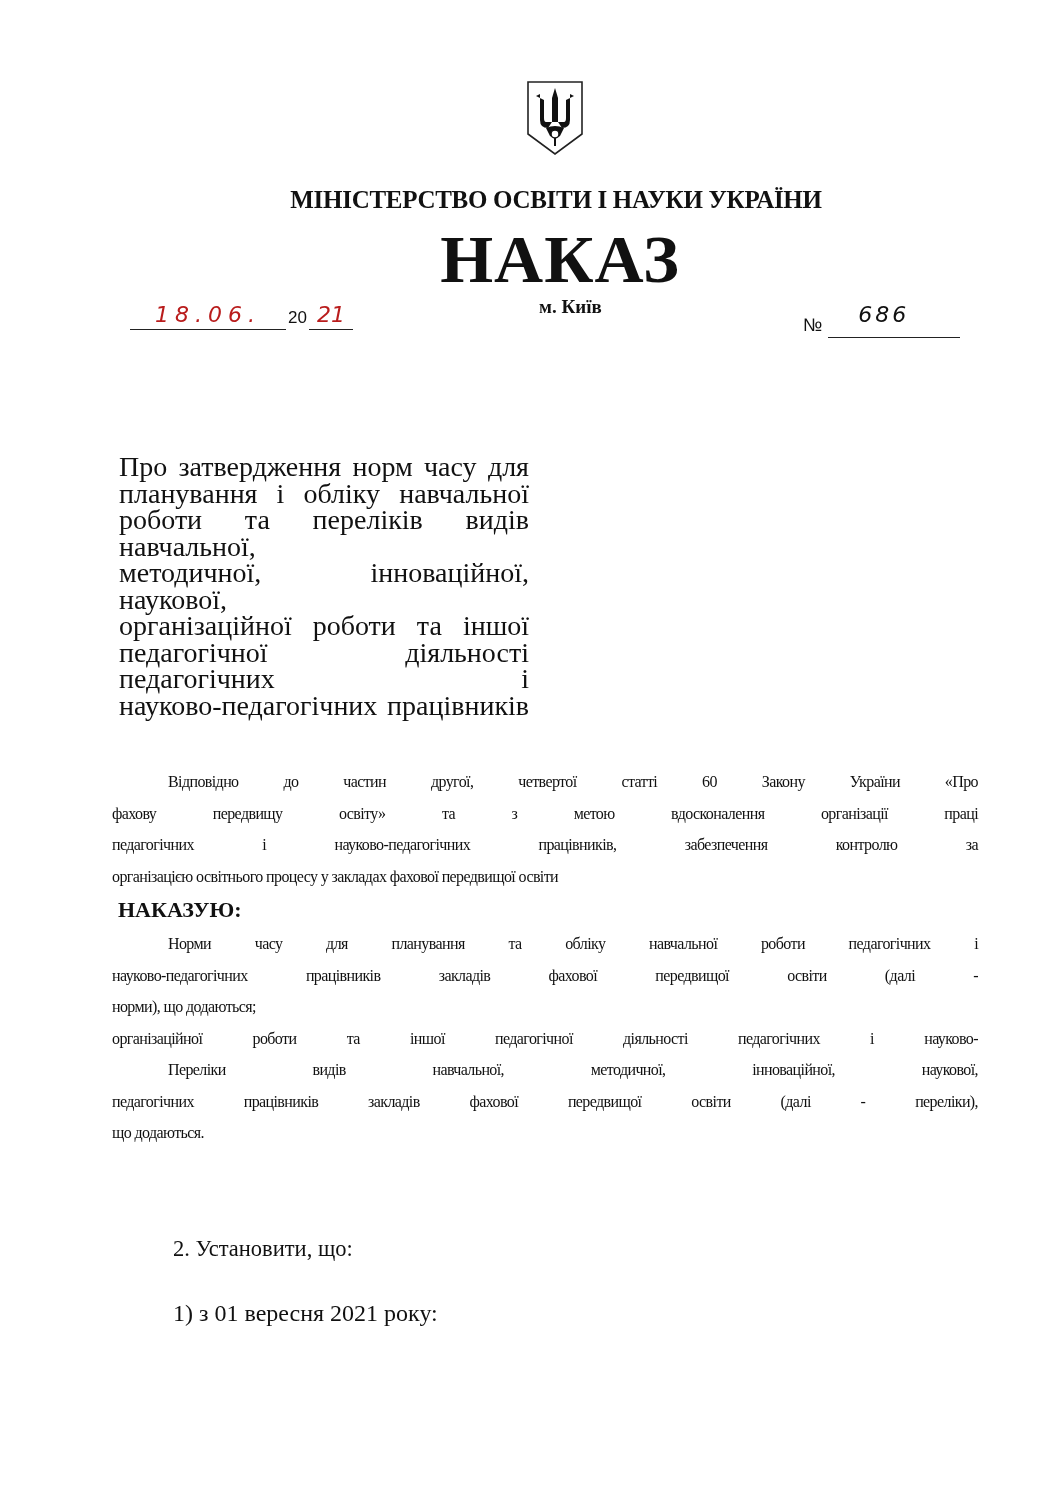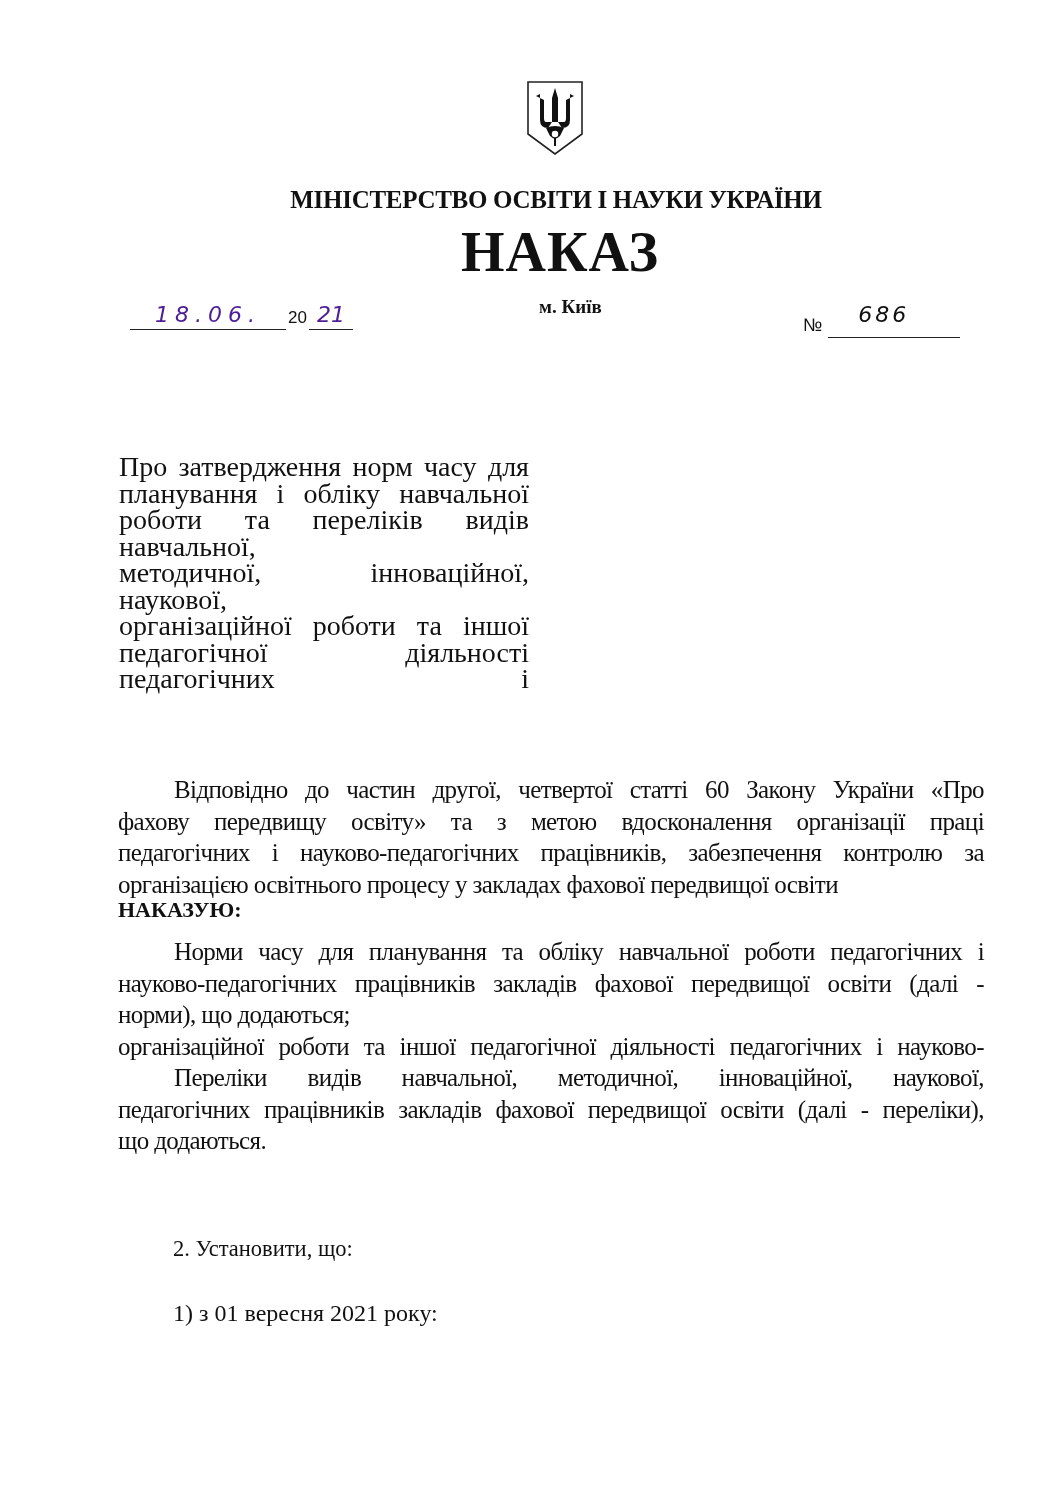--- a/index.html
+++ b/index.html
@@ -7,49 +7,48 @@
       width: 1062px; height: 1498px; position: relative; overflow: hidden;
       font-family: "Liberation Serif", "DejaVu Serif", serif; color: #111;
     }
     .emblem { position: absolute; left: 524px; top: 78px; width: 62px; height: 80px; }
     .ministry {
       position: absolute; left: 0; right: 0; top: 186px; text-align: center;
       font-size: 25px; font-weight: bold; letter-spacing: -0.3px; padding-left: 50px;
     }
     .nakaz {
       position: absolute; left: 8px; right: 0; top: 220px; text-align: center;
-      font-size: 56px; font-weight: bold; letter-spacing: 1px; padding-left: 50px;
+      font-size: 68px; font-weight: bold; letter-spacing: 1px; padding-left: 50px;
     }
     .date {
       position: absolute; left: 130px; top: 302px; font-size: 20px; display: flex; align-items: flex-end;
     }
-    .date .hand { font-family: "DejaVu Sans", sans-serif; font-style: italic; font-weight: 300; font-size: 22px; color: #4c1d95; }
+    .date .hand { font-family: "DejaVu Sans", sans-serif; font-style: italic; font-weight: 300; font-size: 22px; color: #b91c1c; }
     .date .line1 { display: inline-block; width: 156px; border-bottom: 1.5px solid #222; text-align: center; letter-spacing: 6px; padding-bottom: 2px; }
     .date .line2 { display: inline-block; width: 44px; border-bottom: 1.5px solid #222; text-align: center; padding-bottom: 2px; }
     .date .cent { padding: 0 2px 2px 2px; font-family: "Liberation Sans", sans-serif; font-size: 17px; }
     .city { position: absolute; left: 508px; top: 296px; font-size: 19px; font-weight: bold; margin-left: 31px; }
     .number { position: absolute; left: 803px; top: 302px; font-size: 20px; display: flex; align-items: flex-end; }
     .number .sym { padding-bottom: 2px; font-family: "Liberation Sans", sans-serif; font-size: 18px; }
     .number .val {
       display: inline-block; width: 132px; margin-left: 6px; border-bottom: 1.5px solid #222;
       font-family: "DejaVu Sans", sans-serif; font-style: italic; font-weight: 300; font-size: 22px;
       padding-left: 30px; box-sizing: border-box; letter-spacing: 3px; padding-bottom: 10px;
     }
     .subject {
       position: absolute; left: 119px; top: 454px; width: 410px;
       font-size: 28px; line-height: 26.5px; text-align: justify;
       font-family: "Liberation Serif", "DejaVu Serif", serif;
     }
     .subject span { display: block; text-align: justify; text-align-last: justify; }
     .subject span.last { text-align-last: left; }
     .para {
-      position: absolute; left: 118px; width: 866px;
-      font-size: 25px; line-height: 31.5px; text-align: justify;
+      position: absolute; left: 112px; width: 866px;
+      font-size: 16px; line-height: 31.5px; text-align: justify;
       transform-origin: left top;
-      margin-top: 8px;
     }
     .para span.ln { display: block; text-align: justify; text-align-last: justify; white-space: nowrap; }
     .para span.ln.last { text-align-last: left; }
     .para .indent { padding-left: 56px; }
     .p-intro { top: 766px; }
     .nakazuyu { position: absolute; left: 118px; top: 897px; font-size: 22px; font-weight: bold; }
     .p-item1 { top: 928px; }
     .item2 { position: absolute; left: 173px; top: 1236px; font-size: 22.5px; }
     .item2-1 { position: absolute; left: 173px; top: 1300px; font-size: 24px; }
     .narrow { font-family: "Liberation Serif", serif; letter-spacing: -0.6px; }
@@ -83,20 +82,21 @@
   <span class="val">686</span>
 </div>
 
 <div class="subject">
   <span>Про затвердження норм часу для</span>
   <span>планування і обліку навчальної</span>
   <span>роботи та переліків видів навчальної,</span>
   <span>методичної, інноваційної, наукової,</span>
   <span>організаційної роботи та іншої</span>
   <span>педагогічної діяльності педагогічних і</span>
+  <span>науково-педагогічних працівників</span>
 </div>
 
 <div class="para p-intro narrow">
   <span class="ln indent">Відповідно до частин другої, четвертої статті 60 Закону України «Про</span>
   <span class="ln">фахову передвищу освіту» та з метою вдосконалення організації праці</span>
   <span class="ln">педагогічних і науково-педагогічних працівників, забезпечення контролю за</span>
   <span class="ln last">організацією освітнього процесу у закладах фахової передвищої освіти</span>
 </div>
 
 <div class="nakazuyu">НАКАЗУЮ:</div>

